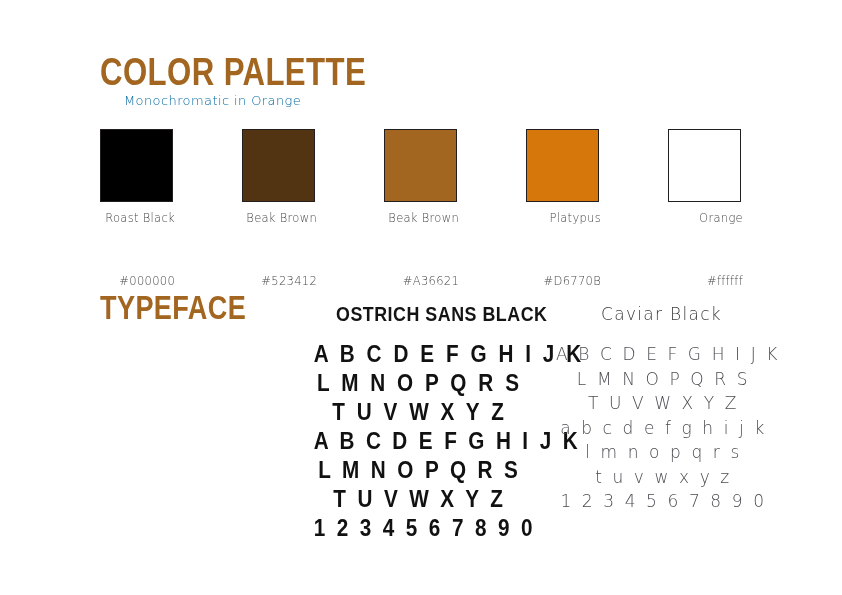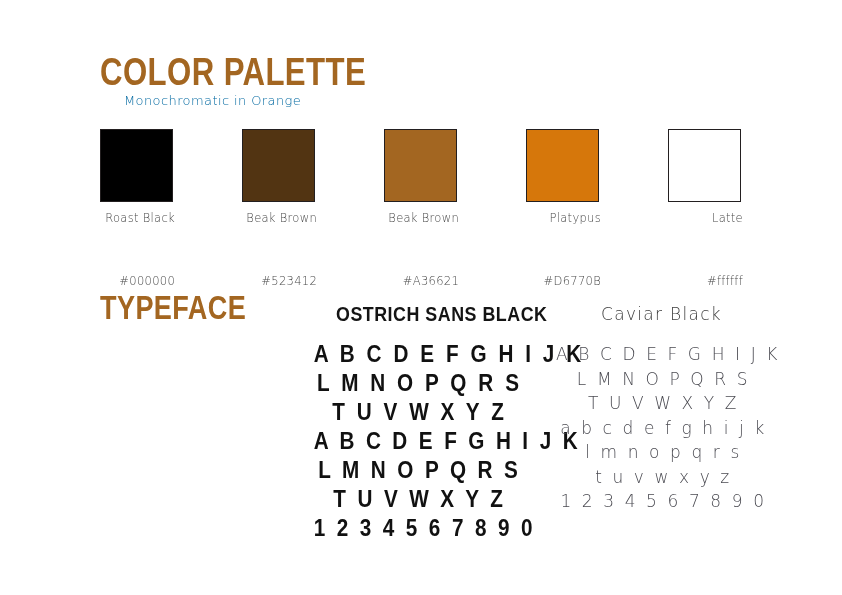--- a/index.html
+++ b/index.html
@@ -179,21 +179,21 @@
       <div class="swatch-name">Beak Brown</div>
       <div class="swatch-hex">#A36621</div>
     </div>
     <div class="swatch-item" style="left: 426px;">
       <div class="swatch-chip" style="background: rgb(214, 119, 11);"></div>
       <div class="swatch-name">Platypus</div>
       <div class="swatch-hex">#D6770B</div>
     </div>
     <div class="swatch-item" style="left: 568px;">
       <div class="swatch-chip" style="background: rgb(255, 255, 255);"></div>
-      <div class="swatch-name">Latte</div>
+      <div class="swatch-name">Orange</div>
       <div class="swatch-hex">#ffffff</div>
     </div>
   </div>
 
 <div class="section-heading" id="typeface-heading">TYPEFACE</div>
 
 <div class="specimen-title" id="ostrich-title">OSTRICH SANS BLACK</div>
 
 <div class="specimen-block" id="ostrich-block">
     <div class="spec-line">A B C D E F G H I J K</div>

